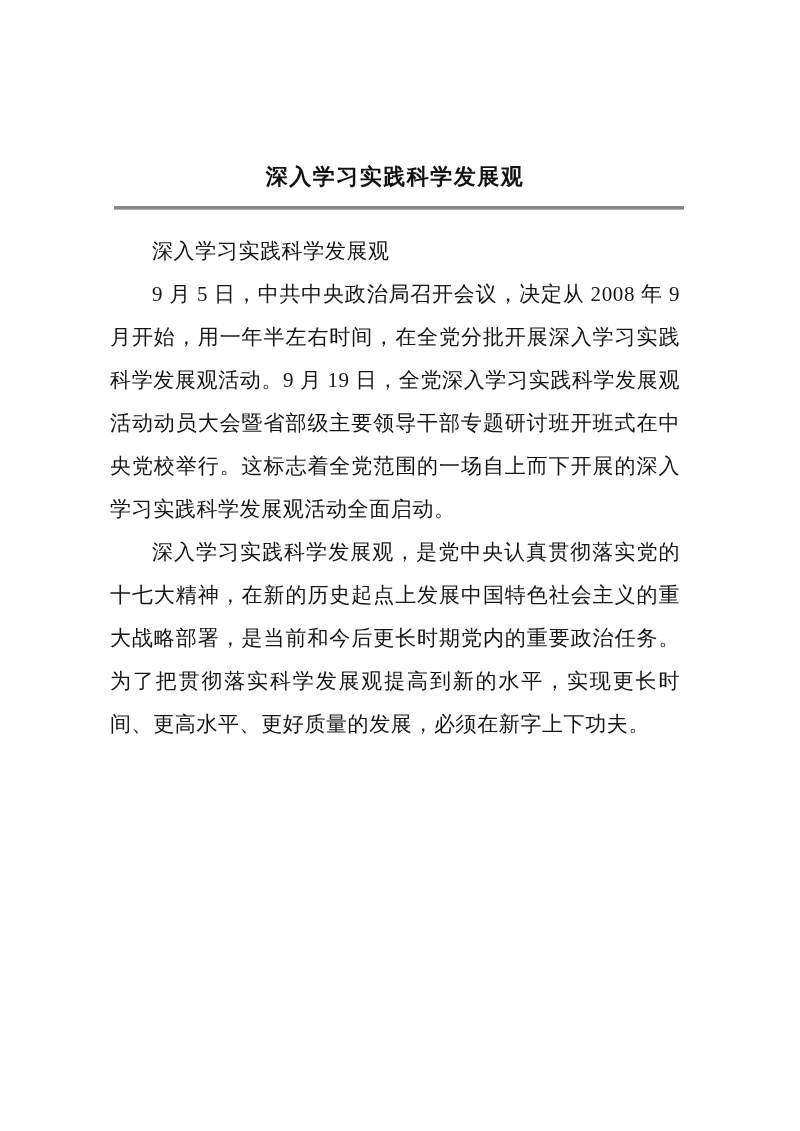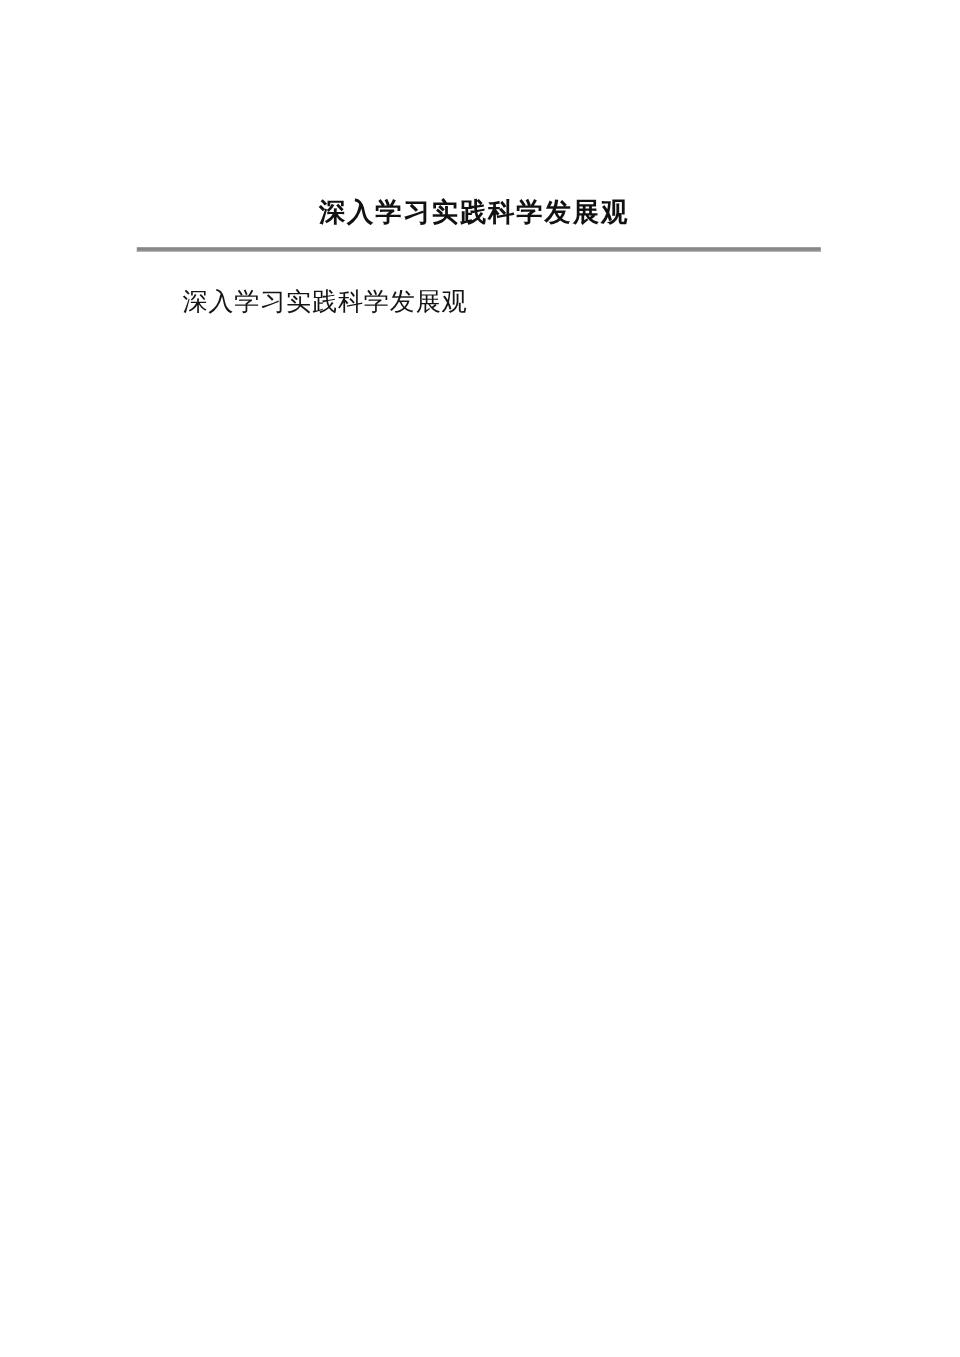--- a/index.html
+++ b/index.html
@@ -49,14 +49,16 @@
   }
 </style>
 </head>
 <body>
 
 <div class="page">
   <h1 class="doc-title">深入学习实践科学发展观</h1>
   <div class="title-divider"></div>
   <div class="doc-body">
     <p class="para">深入学习实践科学发展观</p>
+    <p class="para">9 月 5 日，中共中央政治局召开会议，决定从 2008 年 9 月开始，用一年半左右时间，在全党分批开展深入学习实践科学发展观活动。9 月 19 日，全党深入学习实践科学发展观活动动员大会暨省部级主要领导干部专题研讨班开班式在中央党校举行。这标志着全党范围的一场自上而下开展的深入学习实践科学发展观活动全面启动。</p>
+    <p class="para">深入学习实践科学发展观，是党中央认真贯彻落实党的十七大精神，在新的历史起点上发展中国特色社会主义的重大战略部署，是当前和今后更长时期党内的重要政治任务。为了把贯彻落实科学发展观提高到新的水平，实现更长时间、更高水平、更好质量的发展，必须在新字上下功夫。</p>
   </div>
 </div>
 
 </body></html>

